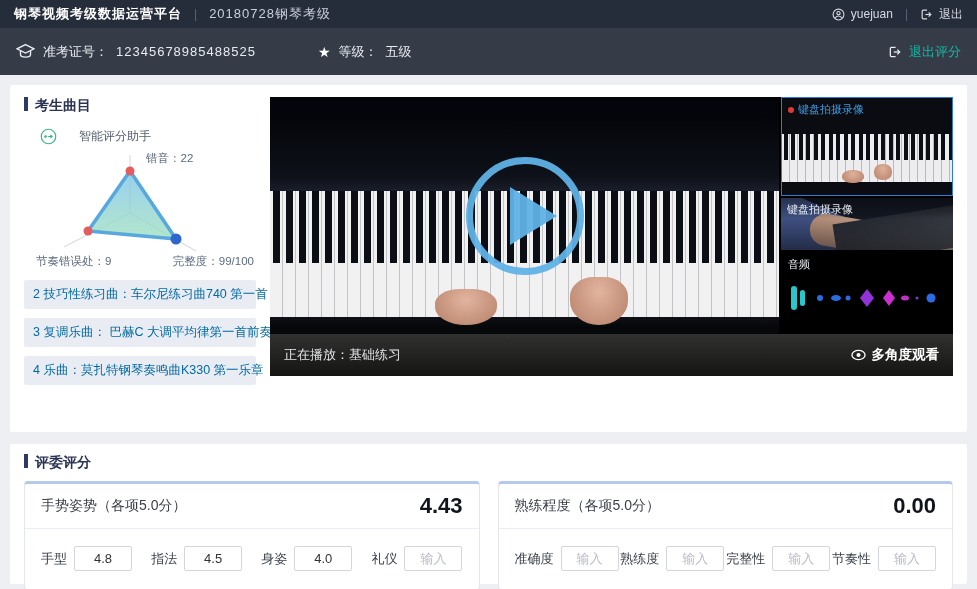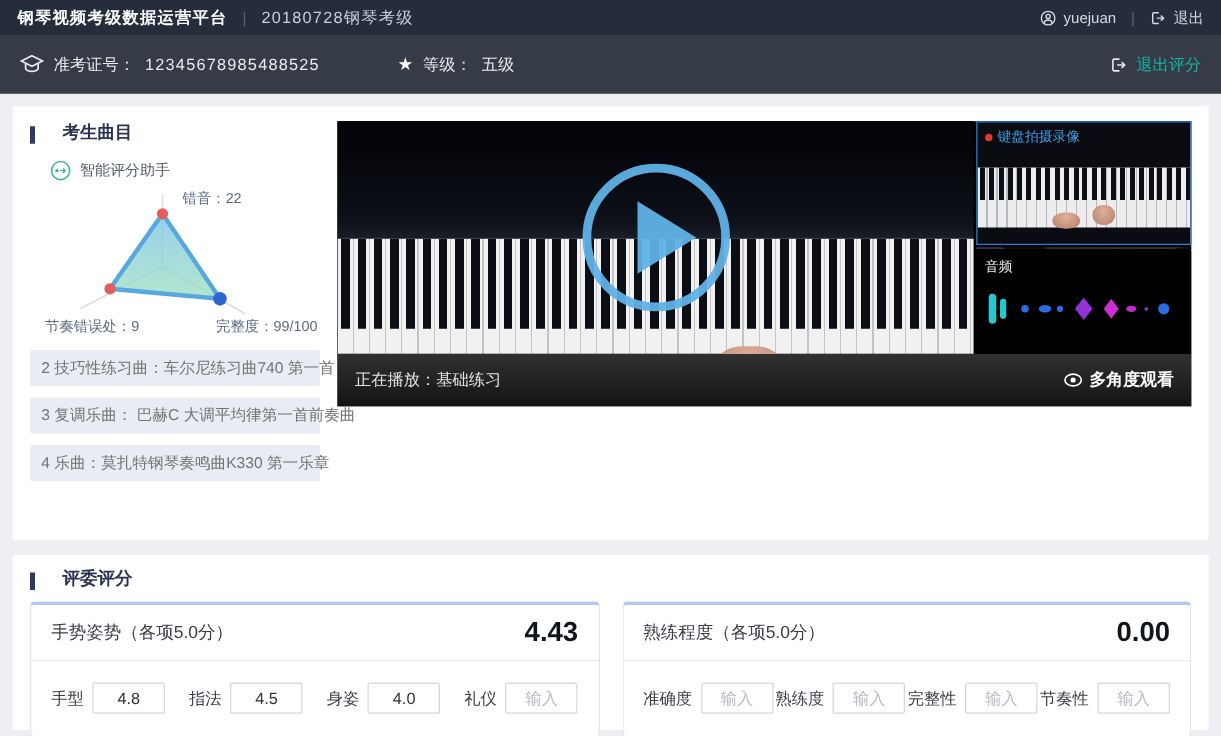--- a/index.html
+++ b/index.html
@@ -21,39 +21,39 @@
   .sb-group { display:flex; align-items:center; gap:8px; }
   .sb-level { margin-left:62px; }
   .star { color:#fff; font-size:14px; }
   .sb-exit { margin-left:auto; display:flex; align-items:center; gap:7px; cursor:pointer; font-size:13px; color:#14b8a6; }
 
   
   .content { padding:10px; }
   .upper-card { background:#fff; border-radius:2px; padding:12px 14px; display:flex; gap:14px; height:347px; }
   .lower-card { background:#fff; border-radius:2px; padding:10px 14px 14px; margin-top:12px; height:140px; }
 
-  .sec-head { display:flex; align-items:flex-end; gap:22px; }
+  .sec-head { display:flex; align-items:flex-start; gap:7px; }
   .sec-bar { width:4px; height:14px; background:#2e3a63; }
   .sec-title { font-size:14px; font-weight:bold; color:#2a3352; }
 
   
   .left-col { width:232px; flex:none; }
-  .pl-item { margin-top:9px; padding:6px 9px; font-size:12.5px; background:#e9edf3; color:#737373; border-radius:2px; cursor:pointer; white-space:nowrap; }
+  .pl-item { margin-top:9px; padding:6px 9px; font-size:12.5px; background:#e9edf3; color:#0369a1; border-radius:2px; cursor:pointer; white-space:nowrap; }
   .pl-item.active { background:#d9e6f8; color:#3170dd; margin-top:12px; }
-  .assist-row { display:flex; align-items:center; gap:7px; margin:13px 0 2px 16px; }
+  .assist-row { display:flex; align-items:center; gap:22px; margin:13px 0 2px 16px; }
   .assist-label { font-size:12px; color:#56606e; }
 
   .radar-wrap { position:relative; height:124px; }
   .radar-label { position:absolute; font-size:11.5px; color:#5c6b80; white-space:nowrap; }
   .rl-top { left:122px; top:4px; }
   .rl-bl { left:12px; bottom:2px; }
   .rl-br { right:2px; bottom:2px; }
 
   
-  .video-area { flex:1; display:flex; flex-direction:column; height:228px; background:#000; }
+  .video-area { flex:1; display:flex; flex-direction:column; height:279px; background:#000; }
   .video-top { flex:1; display:flex; gap:2px; min-height:0; }
   .main-video { flex:1; position:relative; background:#06070b; overflow:hidden; cursor:pointer; }
   .piano-top { position:absolute; left:0; right:0; top:0; height:94px; background:linear-gradient(180deg,#04050a 20%,#0e1119 85%,#1a1e2a); }
   .keys { position:absolute; left:0; right:0; top:94px; height:126px; background:repeating-linear-gradient(90deg,#f1f1f2 0 12px,#c2c3c7 12px 13px); }
   .keys::after { content:""; position:absolute; left:0; right:0; top:0; height:57%; background:repeating-linear-gradient(90deg, transparent 0 3px, #0c0e15 3px 10px, transparent 10px 16px, #0c0e15 16px 23px, transparent 23px 26px); }
   .piano-bottom { position:absolute; left:0; right:0; top:220px; bottom:0; background:linear-gradient(180deg,#101117,#060709 60%); }
   .hand { position:absolute; background:radial-gradient(ellipse at 50% 30%, #e2b49e, #b57f68); border-radius:45% 45% 55% 55%; }
   .hand-l { width:62px; height:36px; left:165px; top:192px; }
   .hand-r { width:58px; height:48px; left:300px; top:180px; }
   .play-btn { position:absolute; left:50%; top:50%; transform:translate(-50%,-50%); width:118px; height:118px; border:7px solid rgba(96,177,230,.95); border-radius:50%; cursor:pointer; }

